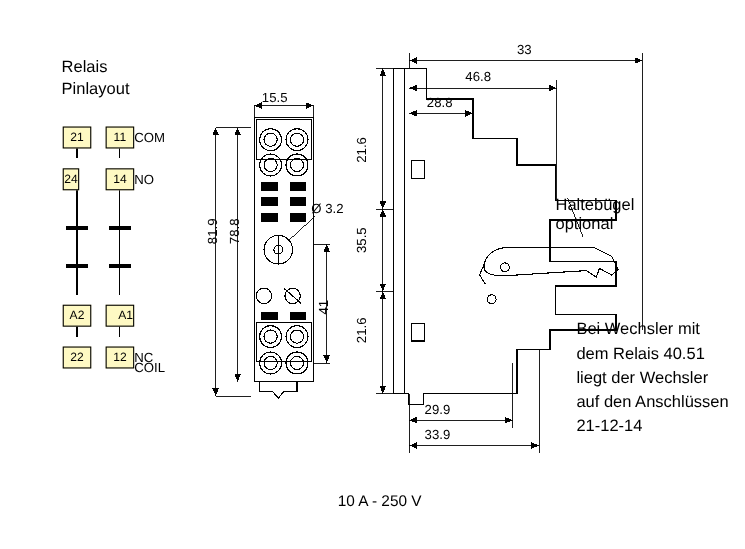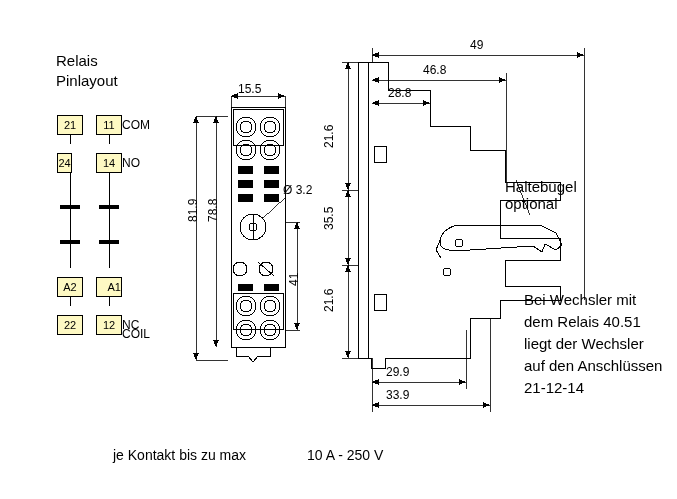--- a/index.html
+++ b/index.html
@@ -294,34 +294,33 @@
   <div class="txt t-label" style="left:122px; top:156px;">NO</div>
   <div class="txt t-label" style="left:122px; top:280px;margin-top:47px;">COIL</div>
   <div class="txt t-label" style="left:122px; top:318px;">NC</div>
 
   <div class="txt t-dim" style="left:238px; top:82px;">15.5</div>
   <div class="txt t-dim" style="left:186px; top:222px; transform:rotate(-90deg); transform-origin:left top;">81.9</div>
   <div class="txt t-dim" style="left:206px; top:222px; transform:rotate(-90deg); transform-origin:left top;">78.8</div>
   <div class="txt t-dim" style="left:287px; top:286px; transform:rotate(-90deg); transform-origin:left top;">41</div>
   <div class="txt t-dim" style="left:283px; top:183px;">Ø 3.2</div>
 
-  <div class="txt t-dim" style="left:470px; top:38px;">49</div>
+  <div class="txt t-dim" style="left:470px; top:38px;">33</div>
   <div class="txt t-dim" style="left:423px; top:63px;">46.8</div>
   <div class="txt t-dim" style="left:388px; top:86px;">28.8</div>
   <div class="txt t-dim" style="left:322px; top:148px; transform:rotate(-90deg); transform-origin:left top;">21.6</div>
   <div class="txt t-dim" style="left:322px; top:230px; transform:rotate(-90deg); transform-origin:left top;">35.5</div>
   <div class="txt t-dim" style="left:322px; top:312px; transform:rotate(-90deg); transform-origin:left top;">21.6</div>
   <div class="txt t-dim" style="left:386px; top:365px;">29.9</div>
   <div class="txt t-dim" style="left:386px; top:388px;">33.9</div>
 
   <div class="txt t-note" style="left:505px; top:178px;">Haltebügel</div>
   <div class="txt t-note" style="left:505px; top:195px;">optional</div>
 
   <div class="txt t-note" style="left:524px; top:291px;">Bei Wechsler mit</div>
   <div class="txt t-note" style="left:524px; top:313px;">dem Relais 40.51</div>
   <div class="txt t-note" style="left:524px; top:335px;">liegt der Wechsler</div>
   <div class="txt t-note" style="left:524px; top:357px;">auf den Anschlüssen</div>
   <div class="txt t-note" style="left:524px; top:379px;">21-12-14</div>
 
-  <div class="txt t-bottom" style="left:113px; top:447px;">je Kontakt bis zu max</div>
   <div class="txt t-bottom" style="left:307px; top:447px;">10 A - 250 V</div>
 
 </div>
 
 </body></html>

